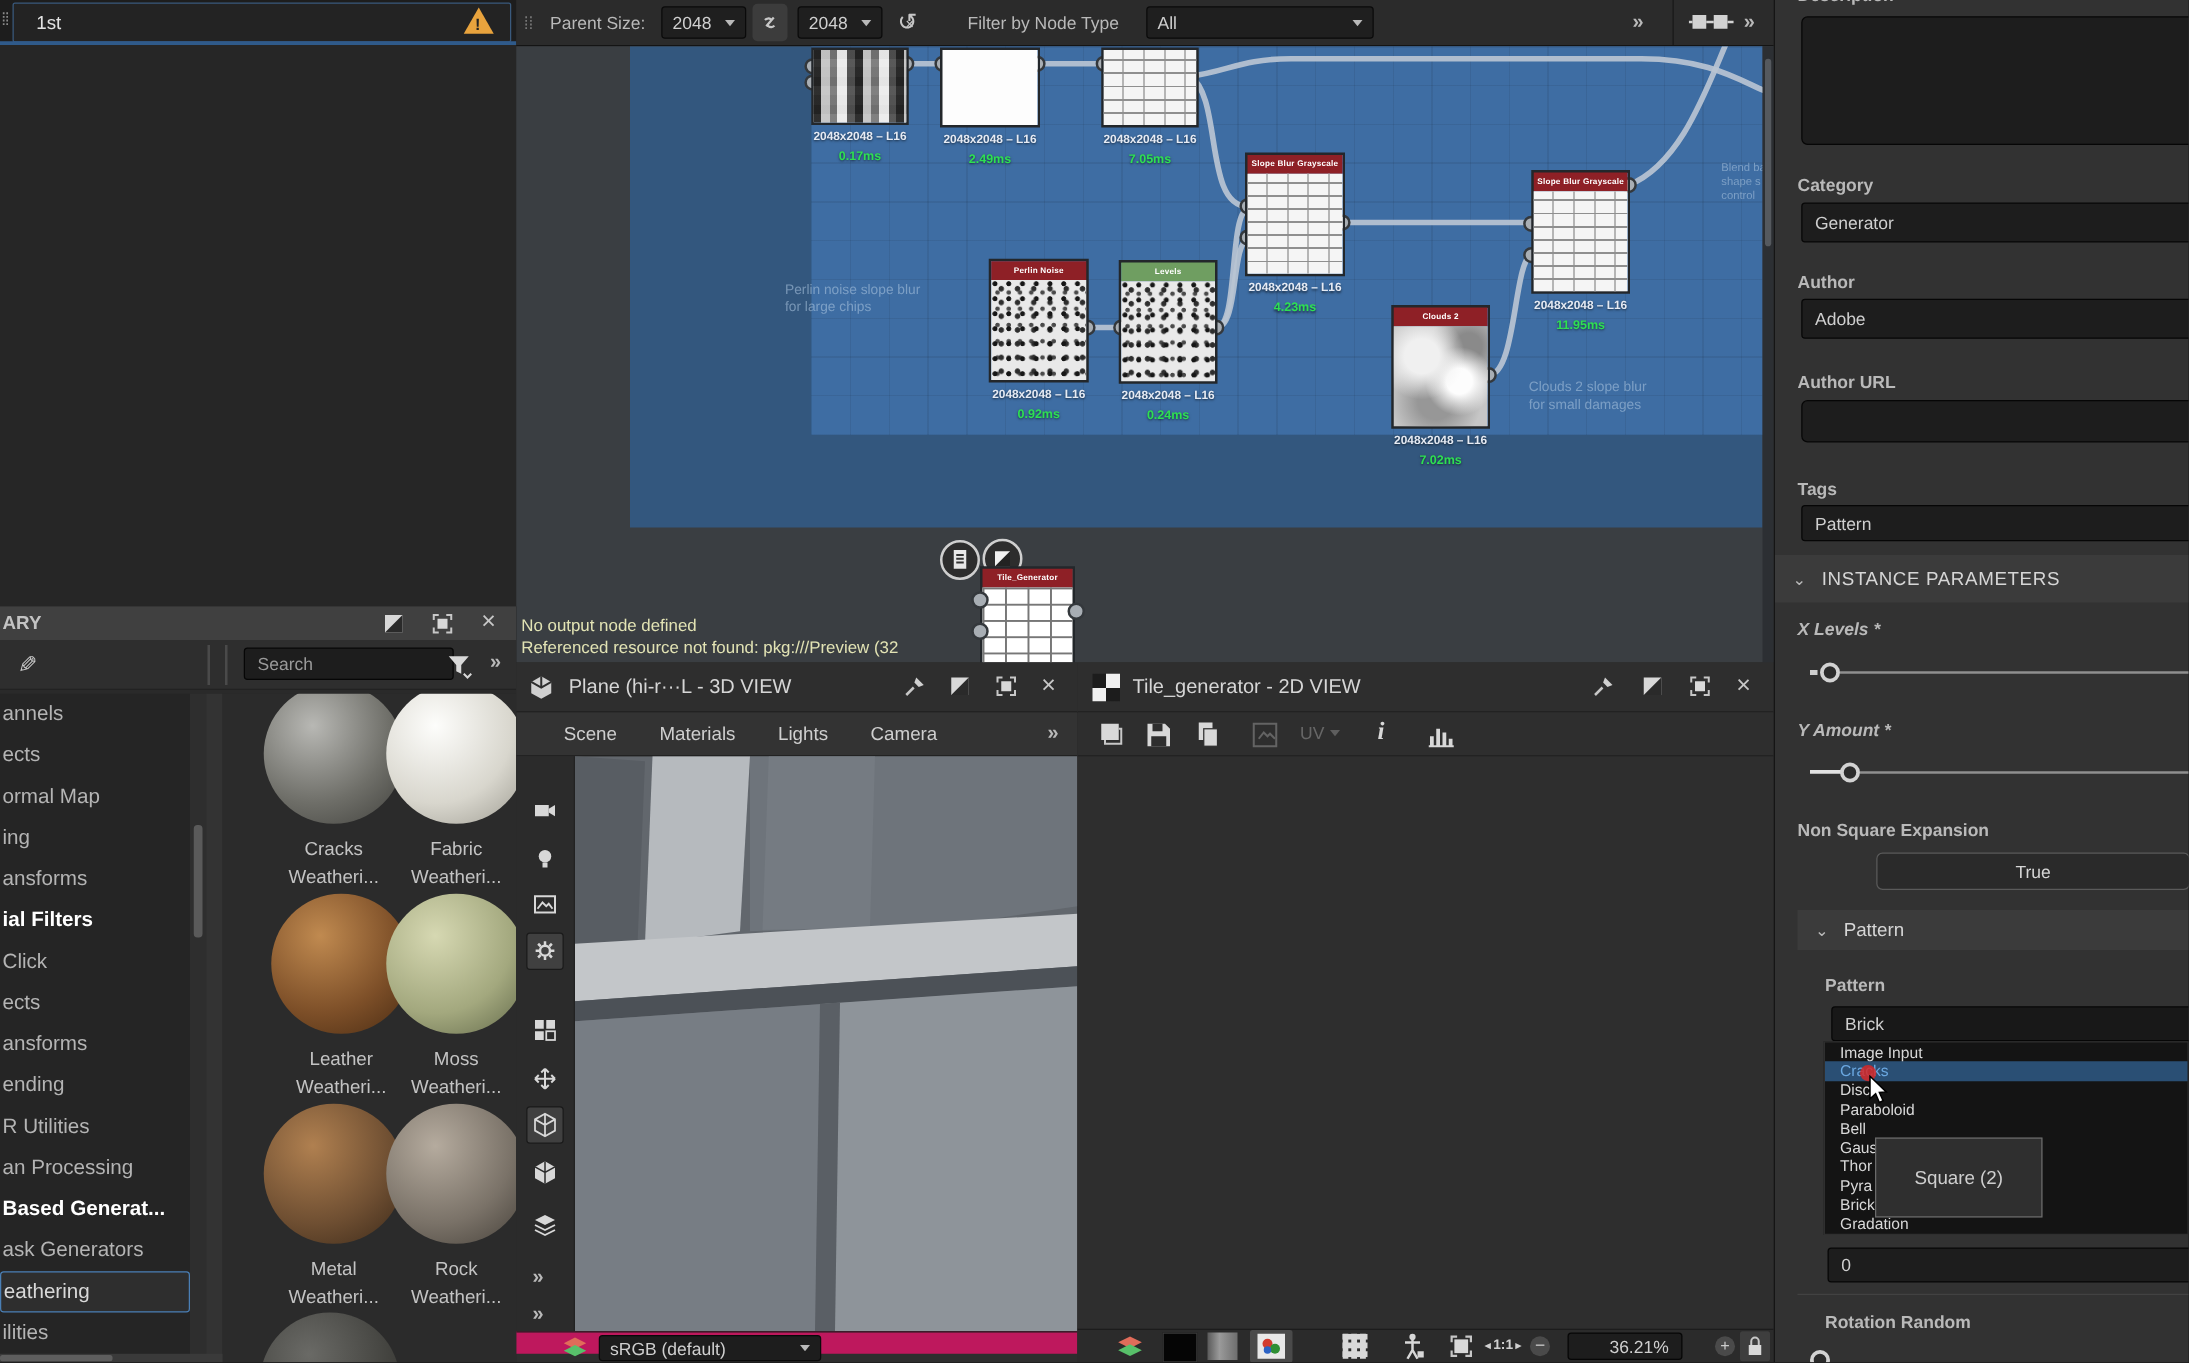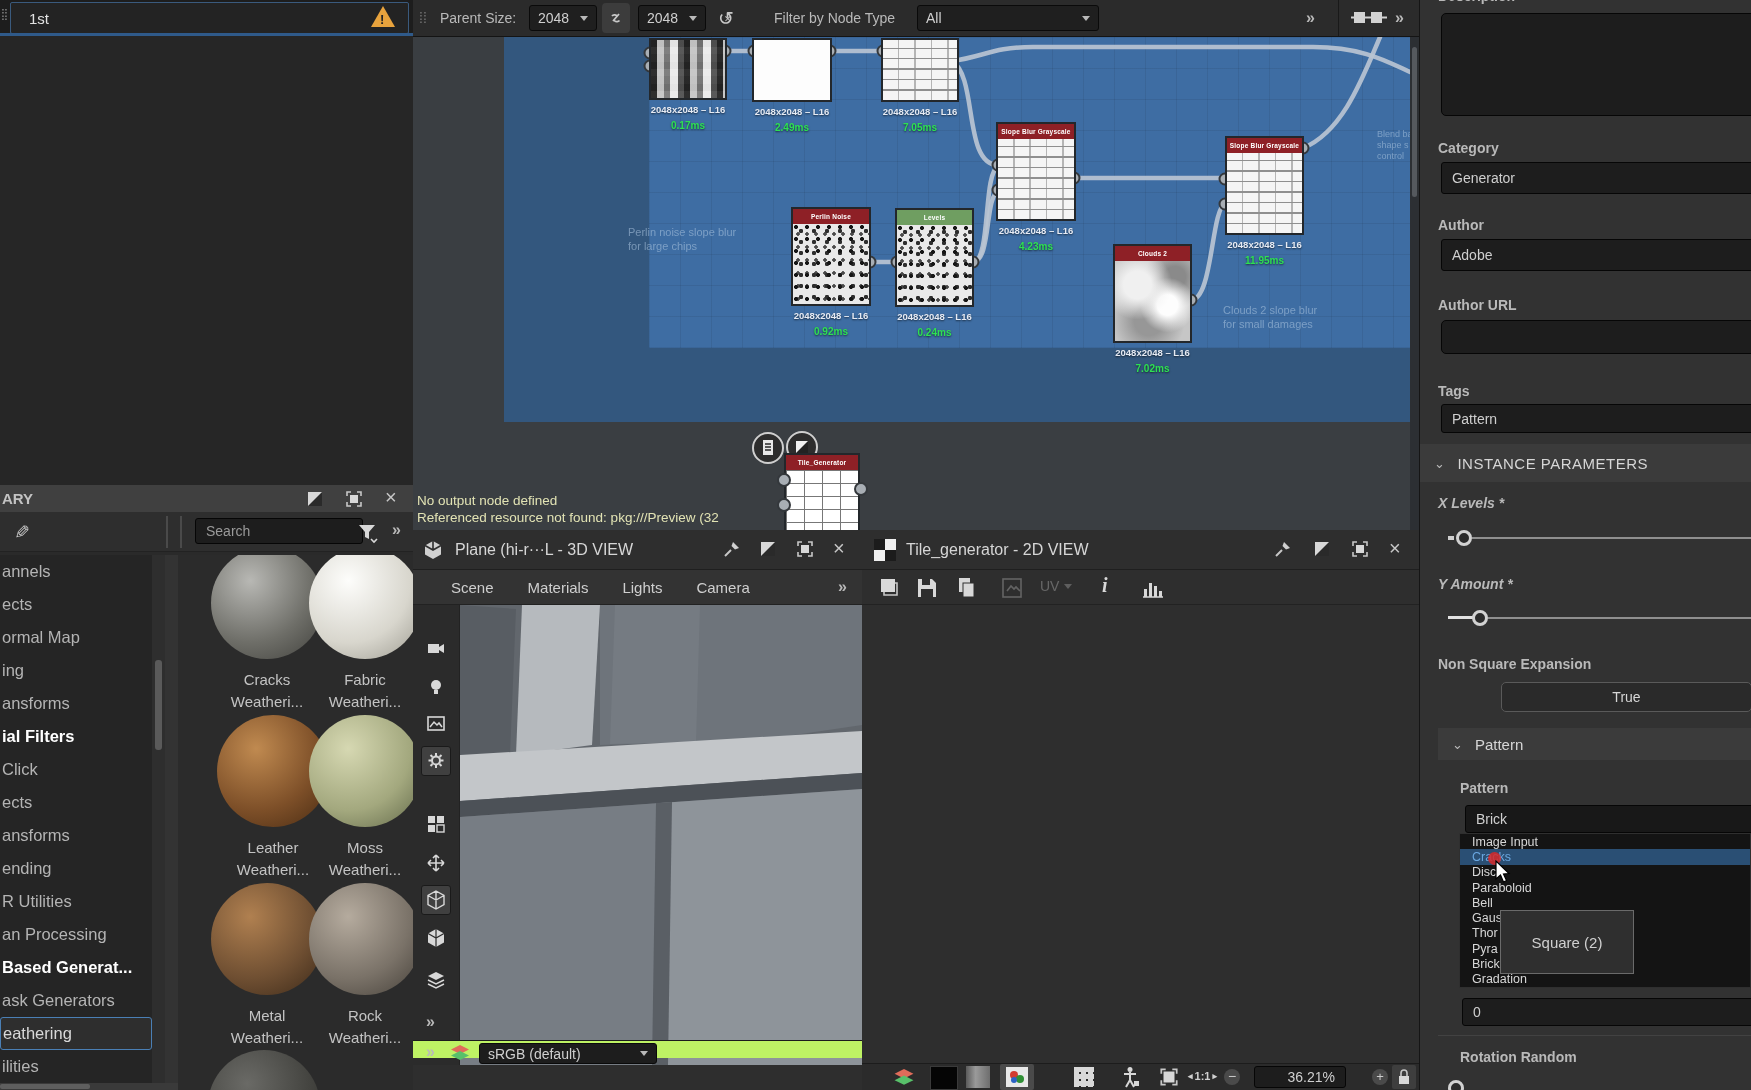--- a/index.html
+++ b/index.html
@@ -455,21 +455,21 @@
         <polygon points="62,0 140,0 132,140 56,150" fill="#b6babe"></polygon>
         <polygon points="140,0 402,0 402,120 300,135 140,140" fill="#6e747b"></polygon>
         <polygon points="155,0 240,0 236,137 150,139" fill="#757b82"></polygon>
         <polygon points="0,150 402,126 402,168 0,196" fill="#c3c6c9"></polygon>
         <polygon points="0,196 402,168 402,184 0,212" fill="#4c5157"></polygon>
         <polygon points="0,212 200,198 196,460 0,460" fill="#777d84"></polygon>
         <polygon points="200,198 402,184 402,460 196,460" fill="#8e949a"></polygon>
         <polygon points="196,198 212,197 208,460 192,460" fill="#5a5f65"></polygon>
       </svg>
     </div>
-    <div class="abs" style="left:0;top:510px;width:449px;height:18px;background:#bef264;border-top:1px solid #1c1c1c;box-sizing:border-box;">
+    <div class="abs" style="left:0;top:535px;width:449px;height:18px;background:#be185d;border-top:1px solid #1c1c1c;box-sizing:border-box;">
       <svg class="abs" style="left:36px;top:2px;" width="22" height="20" viewBox="0 0 22 20">
         <path d="M11,2 L20,6.5 L11,11 L2,6.5 Z" fill="#e06c5a"></path>
           <path d="M11,8 L20,12.5 L11,17 L2,12.5 Z" fill="#58c06a"></path>
       </svg>
       <div class="abs combo" style="left:66px;top:2px;width:178px;height:21px;background:#1d1d1d;">
         <span>sRGB (default)</span>
           <span class="caret"></span>
       </div>
     </div>
     <span class="abs chev" style="left:13px;top:483px;transform:rotate(0deg);">»</span>

